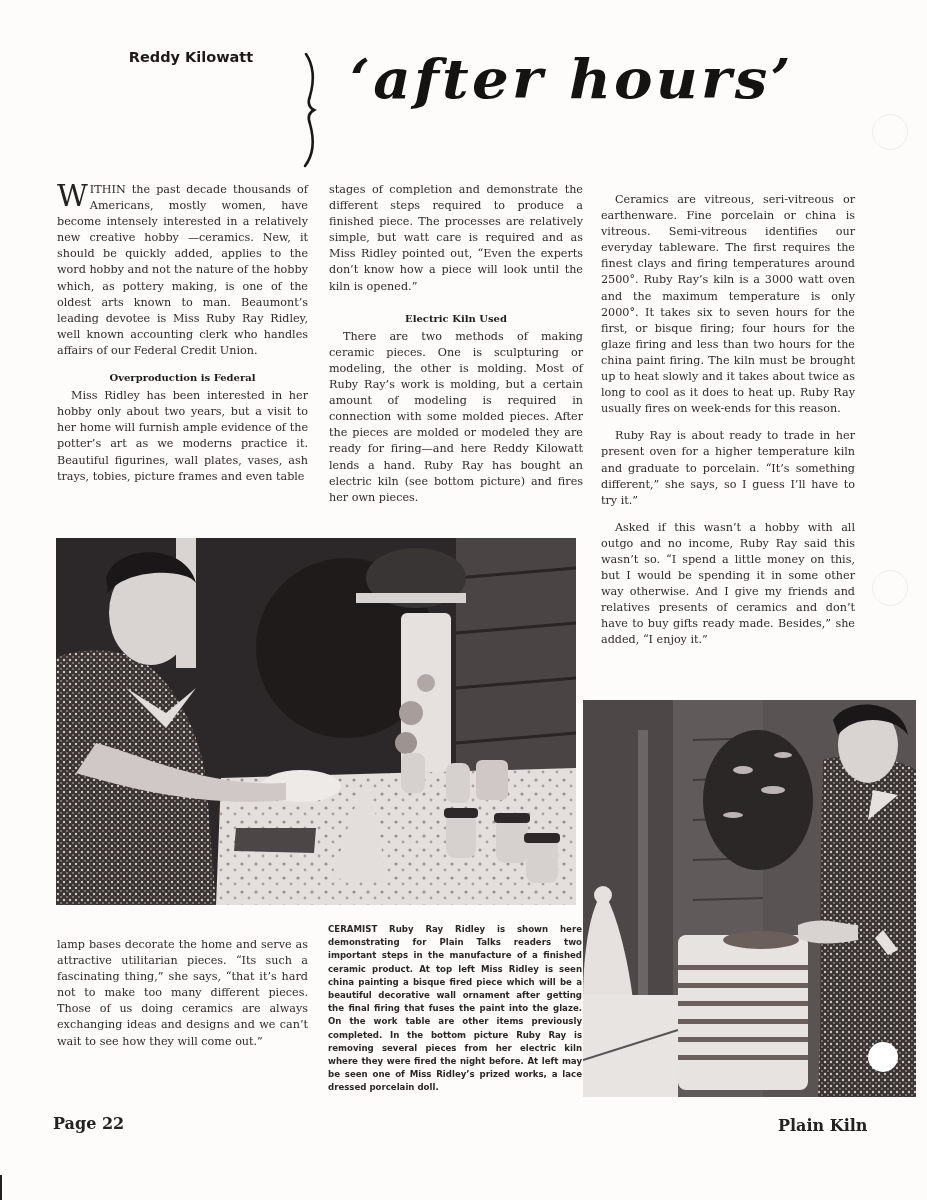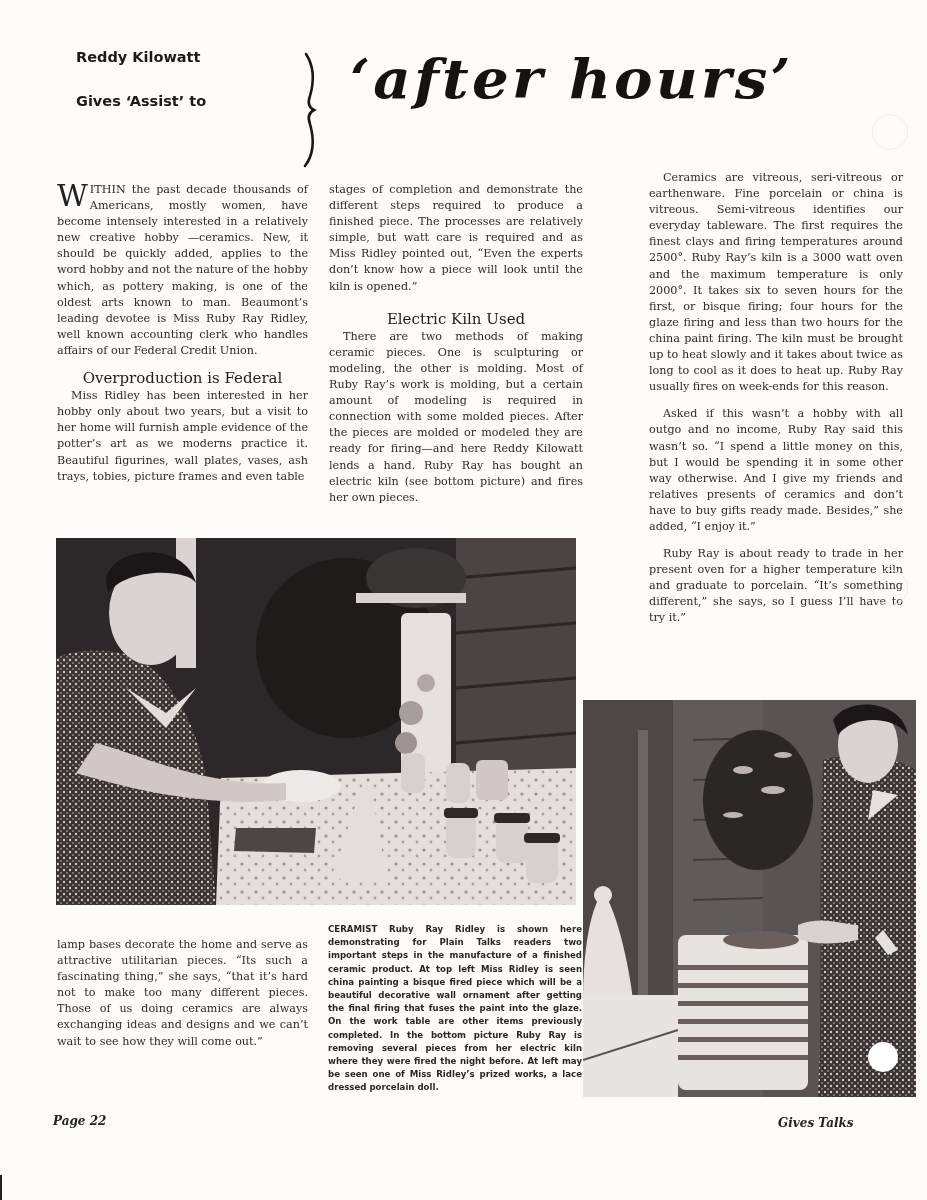--- a/index.html
+++ b/index.html
@@ -4,60 +4,59 @@
 <style>
   html, body { margin: 0; padding: 0; }
   body {
     width: 927px; height: 1200px; position: relative; overflow: hidden;
     background: #fdfcfb; color: #2a2624;
     font-family: "DejaVu Serif", serif;
   }
   .abs { position: absolute; }
   
   .deck { left: 76px; top: 46px; width: 230px; font-family: "DejaVu Sans", sans-serif; font-weight: bold; font-size: 14.5px; color: #1d1a19; }
-  .deck div { height: 44px; line-height: 22px; }
+  .deck div { height: 44px; line-height: 22px; text-align: center; }
   .brace { left: 300px; top: 52px; width: 24px; height: 116px; }
   .title {
     left: 350px; top: 44px; width: 460px; text-align: left;
     font-family: "DejaVu Serif", serif; font-style: italic; font-weight: bold;
     font-size: 54px; letter-spacing: 3px; color: #151212; line-height: 70px;
     transform: scaleX(1.07); transform-origin: left center;
   }
   
   .col { font-size: 11.2px; line-height: 16.1px; text-align: justify; color: #2e2a28; }
   .col p { margin: 0; text-indent: 14px; }
   .col p.noindent { text-indent: 0; }
   .col p + p { margin-top: 0; }
   .col .gap { margin-top: 11px; }
-  .col h3 { margin: 11px 0 2px 0; font-size: 15px; font-weight: normal; text-align: center; color: #1f1c1b; }
+  .col h3 { margin: 11px 0 2px 0; font-size: 10px; font-weight: bold; text-align: center; color: #1f1c1b; }
   .dropcap { float: left; font-size: 30px; line-height: 24px; margin: 2px 2px 0 0; font-weight: normal; color: #222; }
   .c1 { left: 57px; top: 182px; width: 251px; }
   .c2 { left: 329px; top: 182px; width: 254px; }
-  .c3 { left: 601px; top: 170px; width: 254px; margin-left: 48px; }
+  .c3 { left: 601px; top: 192px; width: 254px; }
   .c1b { left: 57px; top: 937px; width: 251px; }
   .caption {
     left: 328px; top: 923px; width: 254px;
     font-family: "DejaVu Sans", sans-serif; font-weight: bold; font-size: 8.6px; line-height: 13.2px;
     text-align: justify; color: #2b2725;
   }
   
   .photo { background: #333; overflow: hidden; }
   .p1 { left: 56px; top: 538px; width: 520px; height: 367px; }
   .p2 { left: 583px; top: 700px; width: 333px; height: 397px; }
-  .footer { font-family: "DejaVu Serif", serif; font-style: italic; font-weight: bold; font-size: 12px; color: #222; }
+  .footer { font-family: "DejaVu Serif", serif; font-weight: bold; font-size: 16px; color: #222; }
   .f-left { left: 53px; top: 1114px; }
   .f-right { left: 778px; top: 1116px; }
   .hole { border-radius: 50%; }
 </style>
 </head>
 <body>
 
 <div class="abs deck">
   <div>Reddy Kilowatt</div>
-  <div>Gives ‘Assist’ to</div>
 </div>
 
 <svg class="abs brace" viewBox="0 0 24 116">
   <path d="M6 2 C14 14, 14 30, 10 44 C7 52, 10 56, 14 58 C10 60, 7 64, 10 72 C14 86, 14 102, 5 114" fill="none" stroke="#1a1717" stroke-width="2.6" stroke-linecap="round"></path>
 </svg>
 
 <div class="abs title">‘after hours’</div>
 
 <div class="abs col c1">
   <p class="noindent"><span class="dropcap">W</span><span>ITHIN the past decade thousands of Americans, mostly women, have become intensely interested in a relatively new creative hobby —ceramics. New, it should be quickly added, applies to the word hobby and not the nature of the hobby which, as pottery making, is one of the oldest arts known to man. Beaumont’s leading devotee is Miss Ruby Ray Ridley, well known accounting clerk who handles affairs of our Federal Credit Union.</span></p>
@@ -66,22 +65,22 @@
 </div>
 
 <div class="abs col c2">
   <p class="noindent">stages of completion and demonstrate the different steps required to produce a finished piece. The processes are relatively simple, but watt care is required and as Miss Ridley pointed out, “Even the experts don’t know how a piece will look until the kiln is opened.”</p>
   <h3 style="margin-top:16px">Electric Kiln Used</h3>
   <p>There are two methods of making ceramic pieces. One is sculpturing or modeling, the other is molding. Most of Ruby Ray’s work is molding, but a certain amount of modeling is required in connection with some molded pieces. After the pieces are molded or modeled they are ready for firing—and here Reddy Kilowatt lends a hand. Ruby Ray has bought an electric kiln (see bottom picture) and fires her own pieces.</p>
 </div>
 
 <div class="abs col c3">
   <p>Ceramics are vitreous, seri-vitreous or earthenware. Fine porcelain or china is vitreous. Semi-vitreous identifies our everyday tableware. The first requires the finest clays and firing temperatures around 2500°. Ruby Ray’s kiln is a 3000 watt oven and the maximum temperature is only 2000°. It takes six to seven hours for the first, or bisque firing; four hours for the glaze firing and less than two hours for the china paint firing. The kiln must be brought up to heat slowly and it takes about twice as long to cool as it does to heat up. Ruby Ray usually fires on week-ends for this reason.</p>
+  <p class="gap">Ruby Ray is about ready to trade in her present oven for a higher temperature kiln and graduate to porcelain. “It’s something different,” she says, so I guess I’ll have to try it.”</p>
   <p class="gap">Asked if this wasn’t a hobby with all outgo and no income, Ruby Ray said this wasn’t so. “I spend a little money on this, but I would be spending it in some other way otherwise. And I give my friends and relatives presents of ceramics and don’t have to buy gifts ready made. Besides,” she added, “I enjoy it.”</p>
-  <p class="gap">Ruby Ray is about ready to trade in her present oven for a higher temperature kiln and graduate to porcelain. “It’s something different,” she says, so I guess I’ll have to try it.”</p>
 </div>
 
 <div class="abs photo p1">
   <svg width="520" height="367" viewBox="0 0 520 367">
     <defs>
       <pattern id="dots" width="6" height="6" patternUnits="userSpaceOnUse">
         <rect width="6" height="6" fill="#3a3433"></rect>
         <circle cx="2" cy="2" r="1.2" fill="#cfc8c6"></circle>
         <circle cx="5" cy="5" r="0.9" fill="#9a9190"></circle>
       </pattern>
@@ -204,15 +203,15 @@
     <path d="M290 90 L315 95 L285 120 Z" fill="#e6e1df"></path>
     <path d="M300 230 L315 250 L305 255 L292 238 Z" fill="#e6e1df"></path>
   </svg>
 </div>
 
 <div class="abs hole" style="left:872px;top:114px;width:34px;height:34px;border:1px solid #eee;"></div>
 <div class="abs hole" style="left:872px;top:570px;width:34px;height:34px;border:1px solid #eee;"></div>
 <div class="abs hole" style="left:868px;top:1042px;width:30px;height:30px;background:#fff;"></div>
 
 <div class="abs footer f-left">Page 22</div>
-<div class="abs footer f-right">Gives Talks</div>
+<div class="abs footer f-right">Plain Kiln</div>
 
 <div class="abs" style="left:0;top:1175px;width:2px;height:25px;background:#222;"></div>
 
 </body></html>

